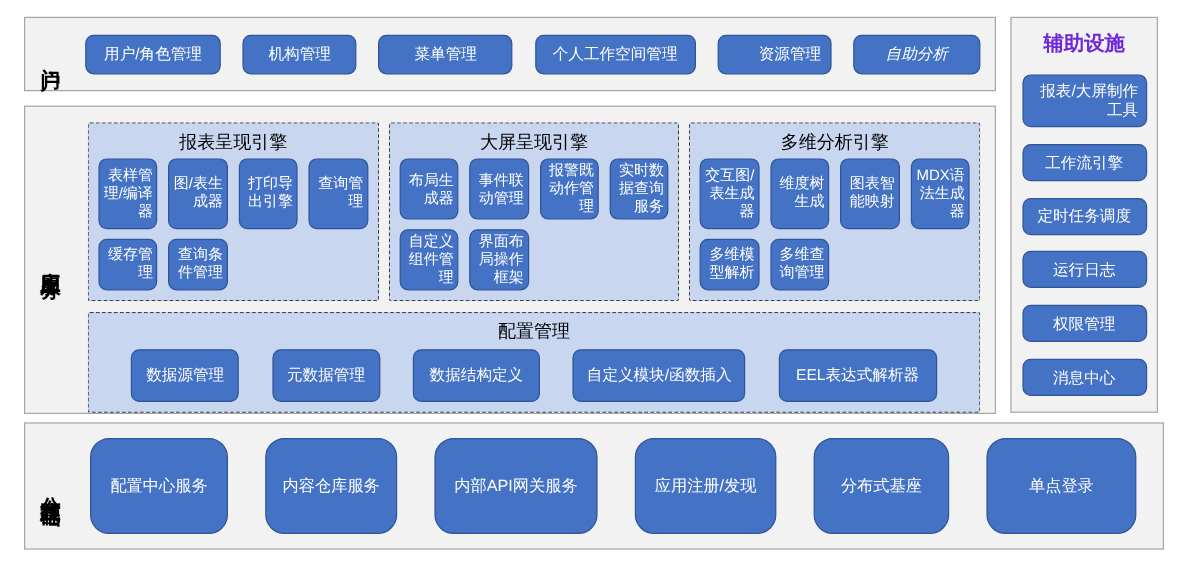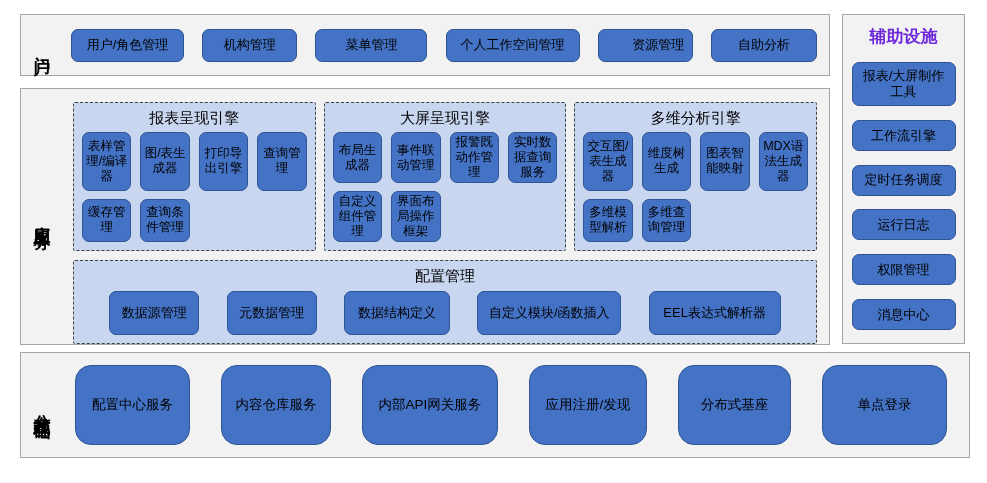--- a/index.html
+++ b/index.html
@@ -11,31 +11,31 @@
     position:absolute; background:#f2f2f2; border:1px solid #a6a6a6;
     display:flex; align-items:stretch;
   }
   .vlabel {
     writing-mode:vertical-lr; text-orientation:upright;
     font-weight:bold; color:#000; font-size:17px; letter-spacing:2px;
     display:flex; align-items:center; justify-content:center;
     flex:0 0 42px;
   }
   .btn {
-    background:#4472c4; border:1px solid #2f5597; color:#000000;
-    display:flex; align-items:center; justify-content:center; text-align:center;
+    background:#4472c4; border:1px solid #2f5597; color:#ffffff;
+    display:flex; align-items:center; justify-content:center; text-align:right;
     border-radius:7px; font-size:13px; line-height:1.2; cursor:pointer;
     padding:2px 6px;
   }
 
   
   .portal { left:20px; top:14px; width:810px; height:62px; }
   .portal-btns { flex:1; display:flex; align-items:center; justify-content:space-between; padding:0 12px 0 8px; }
   .portal .btn { height:33px; }
-  .pb0{width:113px;} .pb1{width:95px;} .pb2{width:112px;} .pb3{width:134px;} .pb4{width:95px;padding-left:32px;} .pb5{width:106px;}
+  .pb0{width:113px;} .pb1{width:95px;} .pb2{width:112px;} .pb3{width:134px;} .pb4{width:95px;padding-left:32px;} .pb5{width:106px;font-style:italic;}
 
   
   .apps { left:20px; top:88px; width:810px; height:257px; }
   .apps-body { flex:1; display:flex; flex-direction:column; padding:13px 12px 8px 10px; gap:9px; }
   .engines { display:flex; gap:8px; flex:0 0 145px; }
   .panel {
     background:#c9d6f0; border:1px dashed #404040; border-radius:2px;
     padding:4px 8px 8px 8px; display:flex; flex-direction:column;
   }
   .engine { flex:1; }

